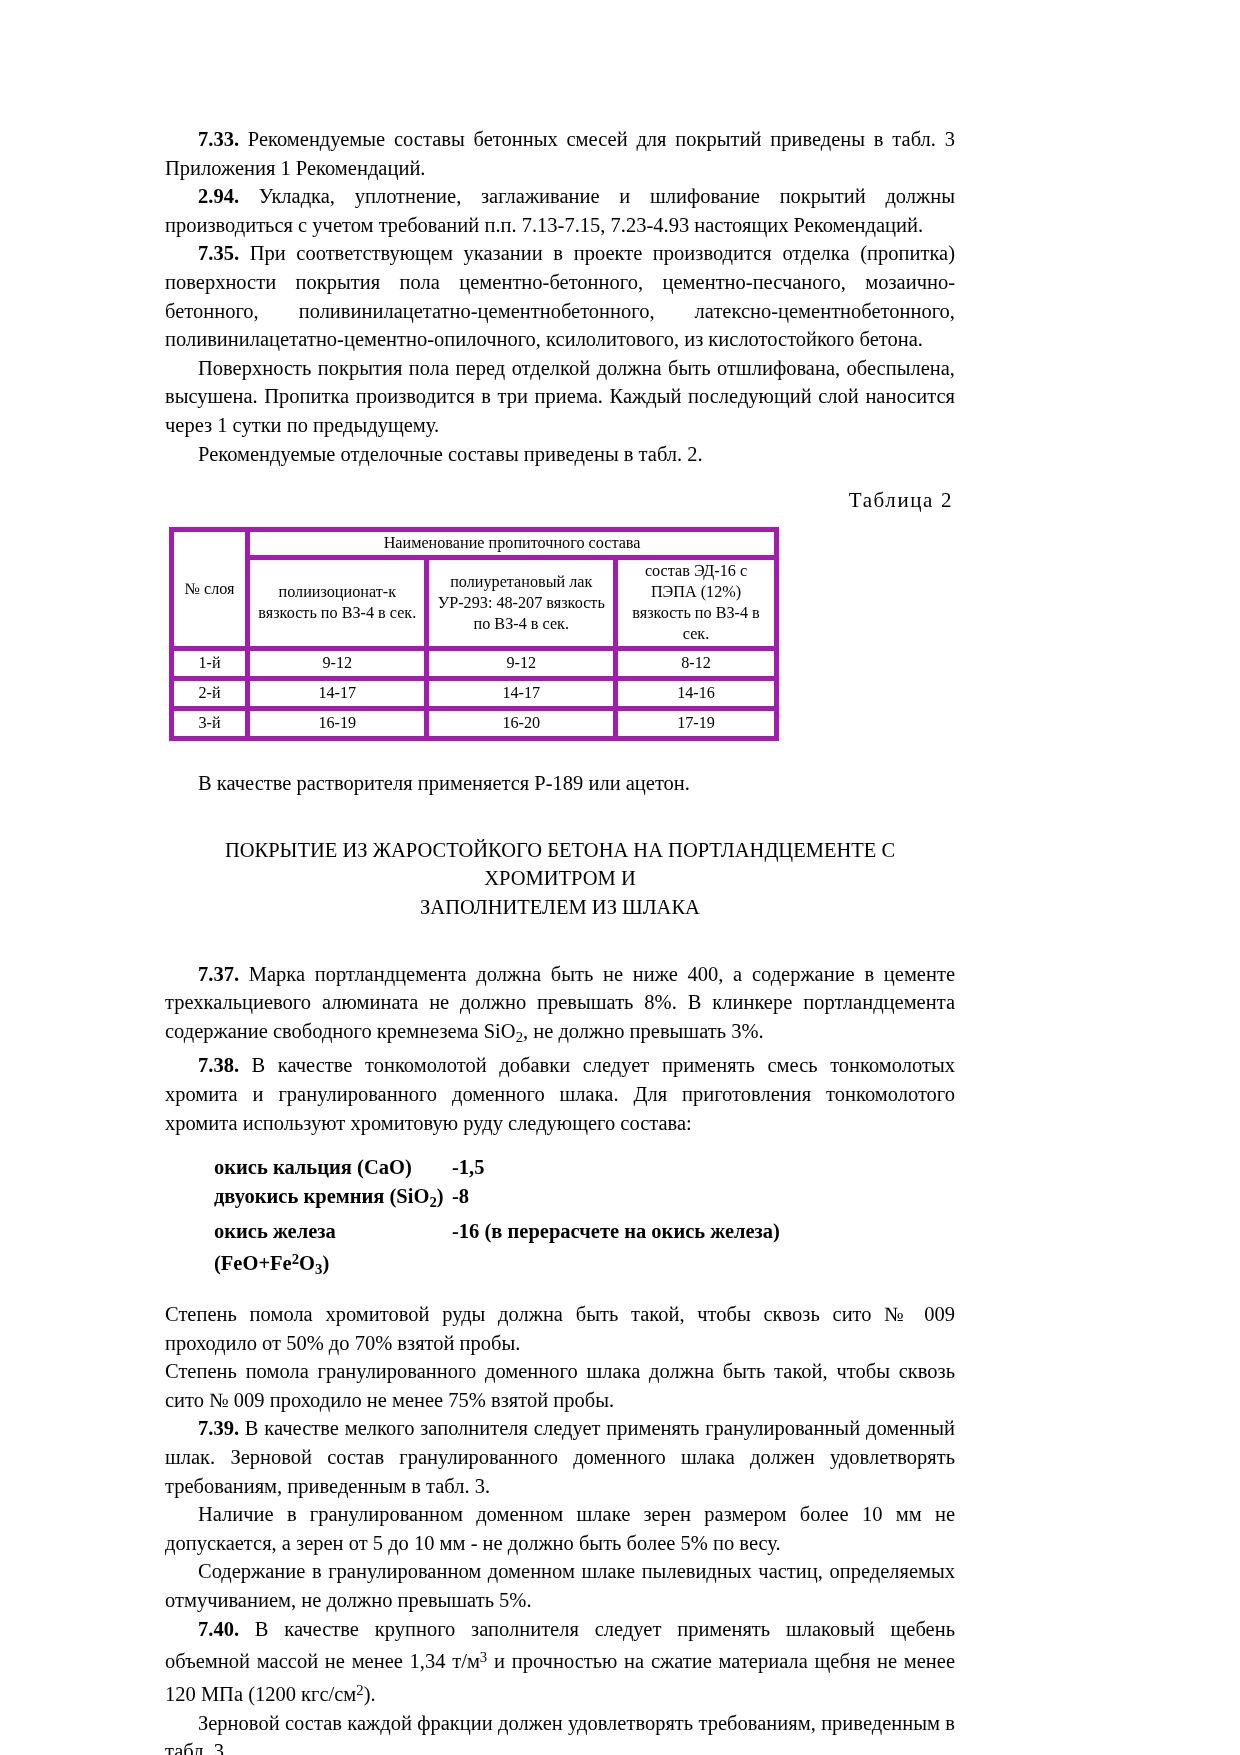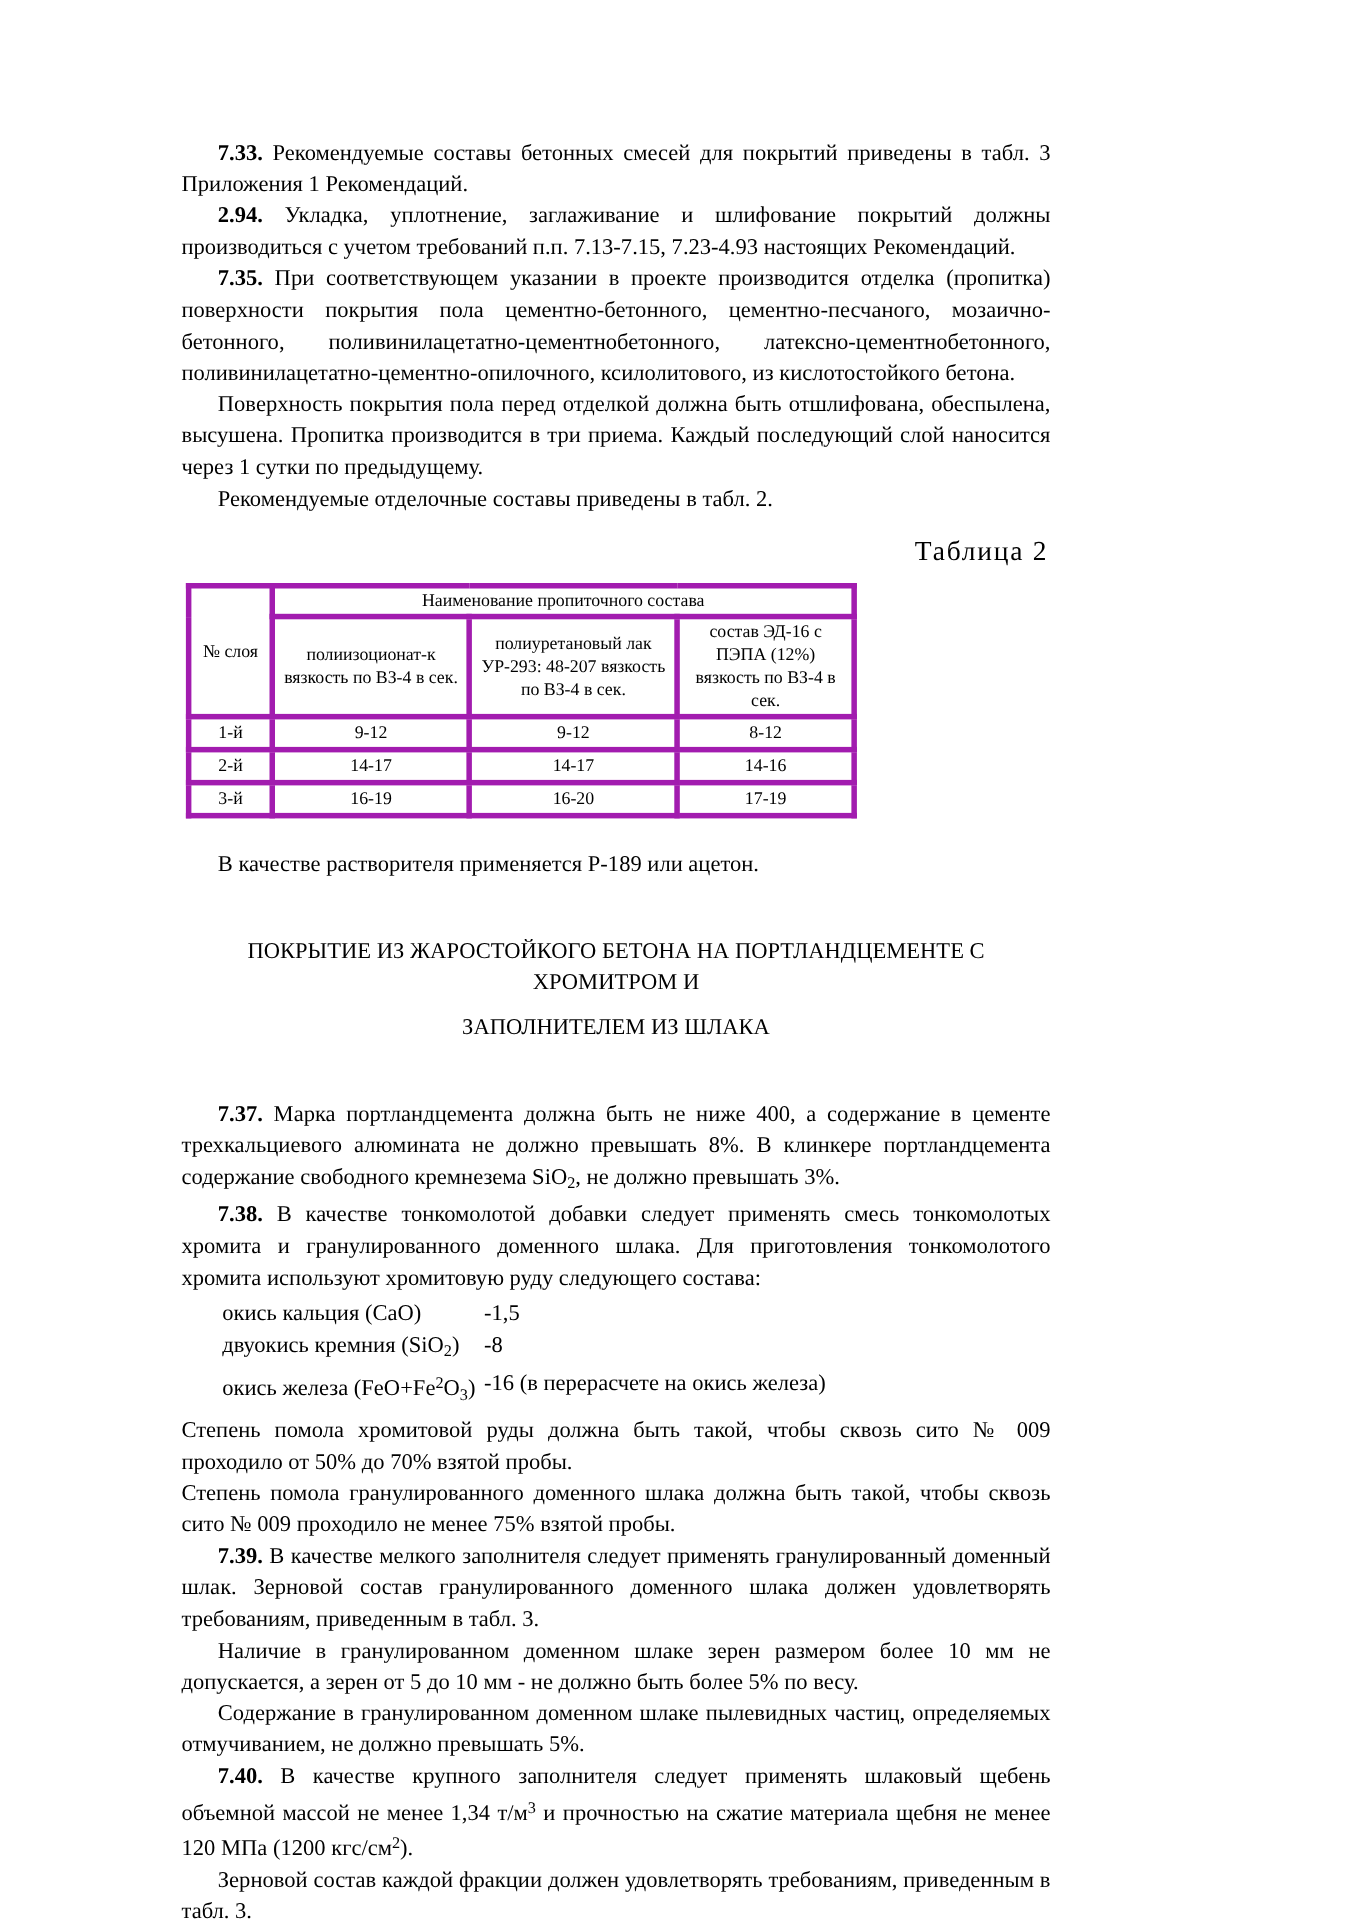--- a/index.html
+++ b/index.html
@@ -33,32 +33,32 @@
     text-align: justify;
     text-indent: 33px;
     text-justify: inter-word;
     hyphens: none;
   }
   p.body b { font-weight: bold; }
   p.noindent { text-indent: 0; }
 
   
   .tbl-caption {
-    font-size: 25px;
+    font-size: 21px;
     letter-spacing: 1.6px;
     text-align: right;
     margin: 0;
     padding-right: 2px;
   }
   .cap-space-top   { height: 20px; }
   .cap-space-below { height: 14px; }
 
   
   .section-head {
-    margin: 12px;
+    margin: 0;
     font-size: 20.5px;
     line-height: 28.6px;
     text-align: center;
     text-indent: 0;
   }
   .gap-sm { height: 28px; }
   .gap-md { height: 38px; }
   .gap-lg { height: 46px; }
 
   
@@ -82,23 +82,24 @@
   #table2 td.l2 { width: 190px; }
   #table2 td.l3 { width: 168px; }
   #table2 td.num { height: 23px; }
 
   sub { font-size: 0.72em; vertical-align: -0.28em; }
   sup { font-size: 0.72em; vertical-align: 0.42em; }
 
   .chem-list {
     font-size: 20.5px;
     line-height: 28.6px;
-    margin: 4px;
+    margin: 16px;
     padding: 0;
     list-style: none;
+    font-weight: bold;
   }
   .chem-list li {
     display: flex;
     padding-left: 33px;
   }
   .chem-name { width: 238px; flex: 0 0 238px; }
   .chem-val  { flex: 1 1 auto; }
 </style>
 </head>
 <body>

